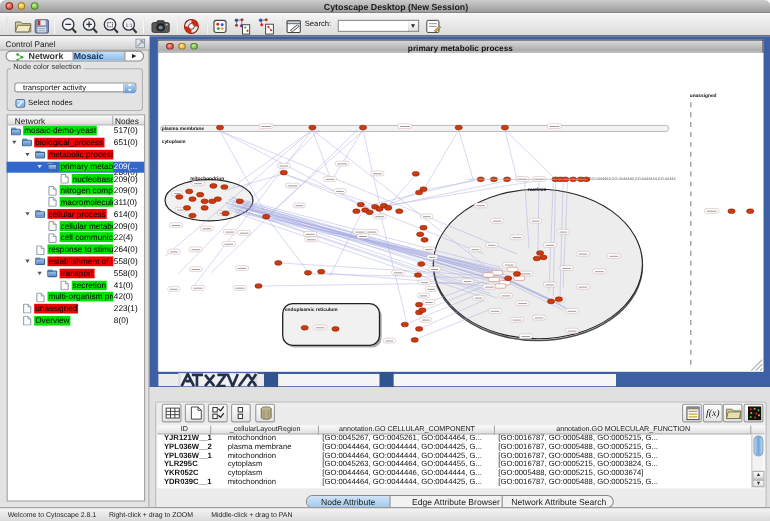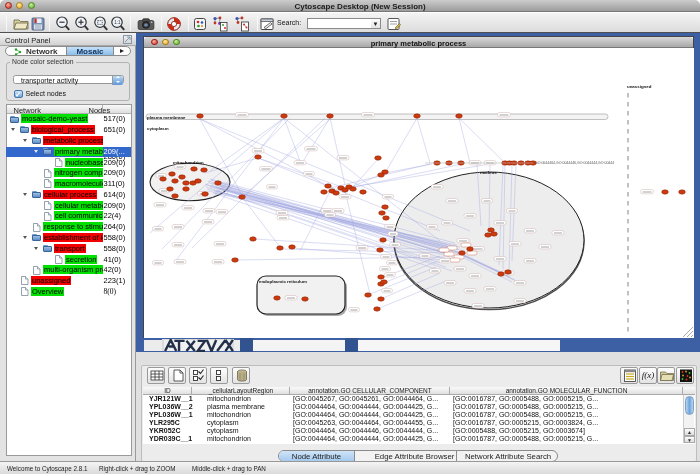--- a/index.html
+++ b/index.html
@@ -123,42 +123,42 @@
   </div>
 
   <div class="abs" style="left:5px;top:12.5px;width:126px;height:10.5px;border:1px solid #8a8a8a;border-radius:5.5px;background:#fdfdfd;overflow:hidden;">
     <div class="abs" style="left:20px;top:0;font-size:8px;font-weight:bold;color:#333;line-height:10.5px;">Network</div>
     <svg class="abs" style="left:8px;top:1.5px;" width="8" height="8" viewBox="0 0 8 8">
         <circle cx="2" cy="1.5" r="1.2" fill="#2ca02c"></circle>
         <circle cx="2" cy="6.5" r="1.2" fill="#2ca02c"></circle>
         <circle cx="6" cy="4" r="1.2" fill="#2ca02c"></circle>
         <path d="M2 1.5 L6 4 L2 6.5" stroke="#2ca02c" stroke-width="0.7" fill="none"></path>
       </svg>
-    <div class="abs" style="left:60px;top:0;width:47px;height:10.5px;background:linear-gradient(#c4e0f8,#7eb5e8);border-left:1px solid #8a8a8a;font-size:8px;font-weight:bold;color:#13335c;text-align:center;line-height:10.5px;">Mosaic</div>
+    <div class="abs" style="left:60px;top:0;width:47px;height:10.5px;background:linear-gradient(#c4e0f8,#7eb5e8);border-left:1px solid #8a8a8a;font-size:8px;font-weight:bold;color:#13335c;text-align:left;line-height:10.5px;">Mosaic</div>
     <div class="abs" style="left:107px;top:0;width:19px;height:10.5px;border-left:1px solid #8a8a8a;"></div>
     <div class="abs" style="left:114px;top:2.5px;width:0;height:0;border-top:2.8px solid transparent;border-bottom:2.8px solid transparent;border-left:4.5px solid #222;"></div>
   </div>
 
   <div class="abs" style="left:6px;top:29px;width:124px;height:39px;border:1px solid #b2b2b2;border-radius:3px;"></div>
   <div class="abs" style="left:10px;top:25px;background:#e3e3e3;padding:0 2px;font-size:6.8px;color:#333;">Node color selection</div>
   <div class="abs" style="left:13px;top:41.5px;width:111px;height:9.5px;background:#fff;border:1px solid #989898;border-radius:2.5px;">
     <div class="abs" style="left:7px;top:0px;font-size:7px;line-height:9.5px;color:#111;">transporter activity</div>
     <div class="abs" style="right:0px;top:0px;width:11px;height:9.5px;background:linear-gradient(#b8d8f6,#5f97d8);border-radius:0 2px 2px 0;border-left:1px solid #989898;">
       <div style="position:absolute;left:2.8px;top:0.8px;width:0;height:0;border-left:2.6px solid transparent;border-right:2.6px solid transparent;border-bottom:2.8px solid #fff;"></div>
       <div style="position:absolute;left:2.8px;top:5px;width:0;height:0;border-left:2.6px solid transparent;border-right:2.6px solid transparent;border-top:2.8px solid #fff;"></div>
     </div>
   </div>
   <div class="abs" style="left:14px;top:56.5px;width:8.5px;height:8.5px;background:linear-gradient(#cfe6fa,#6fa5dd);border:1px solid #4778aa;border-radius:2px;color:#fff;font-size:7.5px;line-height:8.5px;text-align:center;font-weight:bold;">✓</div>
   <div class="abs" style="left:25.5px;top:57px;font-size:7px;color:#111;">Select nodes</div>
 </div>
 
 <div class="abs" style="left:5.5px;top:104px;width:126px;height:352px;background:#fff;border:1px solid #9a9a9a;overflow:hidden;">
   <div class="abs" style="left:0;top:0;width:125px;height:9px;background:linear-gradient(#fafafa,#dedede);border-bottom:1px solid #b0b0b0;">
     <div class="abs" style="left:7px;top:0.5px;font-size:7.5px;color:#222;">Network</div>
-    <div class="abs" style="left:82px;top:0.5px;font-size:7.5px;color:#222;">Nodes</div>
+    <div class="abs" style="left:98px;top:0.5px;font-size:7.5px;color:#222;">Nodes</div>
     <div class="abs" style="left:95px;top:0;width:1px;height:9px;background:#b0b0b0;"></div>
   </div>
 </div>
 <div class="abs" style="left:0px;top:0px;">
 <div style="position:absolute;left:10px;top:115.7px;width:9px;height:7px;">
       <div style="position:absolute;left:0;top:0;width:5px;height:2px;background:#739bce;border-radius:1px 1px 0 0;"></div>
       <div style="position:absolute;left:0;top:1px;width:9px;height:6px;background:linear-gradient(#9cc0e8,#5d8cc6);border:0.5px solid #3a6396;border-radius:1px;"></div>
     </div>
 <div style="position:absolute;left:21px;top:114.4px;width:81.5px;height:9.78px;overflow:hidden;white-space:nowrap;font-size:7.5px;line-height:9.78px;color:#000;"><span style="background:#00e100;padding:0 1px;">mosaic-demo-yeast</span></div>
 <div style="position:absolute;left:103.5px;top:114.4px;font-size:7.5px;line-height:9.78px;color:#000;">517(0)</div>
@@ -257,21 +257,21 @@
       <path d="M1.5 0.5 h4 l2.5 2.5 v5.5 h-6.5 z" fill="#fdfdfd" stroke="#7a8a99" stroke-width="0.8"></path>
       <path d="M5.5 0.5 v2.5 h2.5" fill="#dde6ee" stroke="#7a8a99" stroke-width="0.7"></path>
     </svg>
 <div style="position:absolute;left:31px;top:276.09999999999997px;width:71.5px;height:9.78px;overflow:hidden;white-space:nowrap;font-size:7.5px;line-height:9.78px;color:#000;"><span style="background:#f40000;padding:0 1px;">unassigned</span></div>
 <div style="position:absolute;left:103.5px;top:276.09999999999997px;font-size:7.5px;line-height:9.78px;color:#000;">223(1)</div>
 <svg style="position:absolute;left:20px;top:287.18px;" width="9" height="9" viewBox="0 0 9 9">
       <path d="M1.5 0.5 h4 l2.5 2.5 v5.5 h-6.5 z" fill="#fdfdfd" stroke="#7a8a99" stroke-width="0.8"></path>
       <path d="M5.5 0.5 v2.5 h2.5" fill="#dde6ee" stroke="#7a8a99" stroke-width="0.7"></path>
     </svg>
 <div style="position:absolute;left:31px;top:286.88px;width:71.5px;height:9.78px;overflow:hidden;white-space:nowrap;font-size:7.5px;line-height:9.78px;color:#000;"><span style="background:#00e100;padding:0 1px;">Overview</span></div>
-<div style="position:absolute;left:103.5px;top:286.88px;font-size:7.5px;line-height:9.78px;color:#000;font-family:Liberation Serif, serif;">8(0)</div>
+<div style="position:absolute;left:103.5px;top:286.88px;font-size:7.5px;line-height:9.78px;color:#000;">8(0)</div>
 </div>
 
 <div class="abs" style="left:136px;top:33px;width:564px;height:319px;background:#3d60a5;">
 
   <div class="abs" style="left:8px;top:306.5px;width:416px;height:11px;background:#ececec;"></div>
   <div class="abs" style="left:26px;top:306px;width:72px;height:12px;background:#dcdcdc;"></div>
   <div class="abs" style="left:28px;top:306.5px;width:66px;height:11px;background:#f0f0f0;"></div>
   <svg class="abs" style="left:27px;top:305.5px;" width="72" height="13" viewBox="0 0 75 14">
       <path d="M1 13 L7 1 L13 13 M5 8 h5 M11 2 h11 M16 2 v11 M24 2 l9 11 M33 2 l-9 11 M36 2 h8 l-8 11 h8 M46 1 l5 12 l5-12 M57 13 l9-12 M66 1 l8 12 M74 1 l-8 12" stroke="#22304a" stroke-width="2.6" fill="none"></path>
     </svg>

